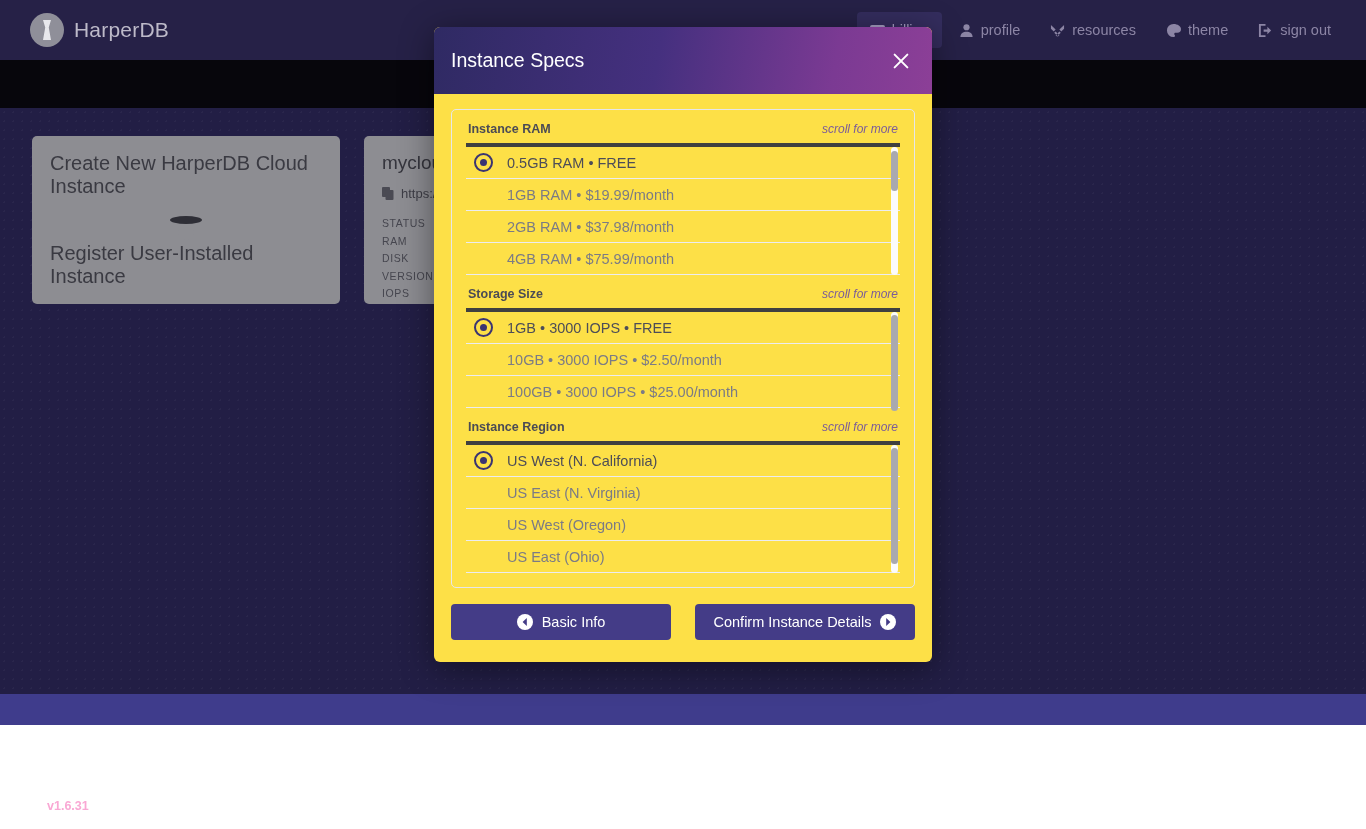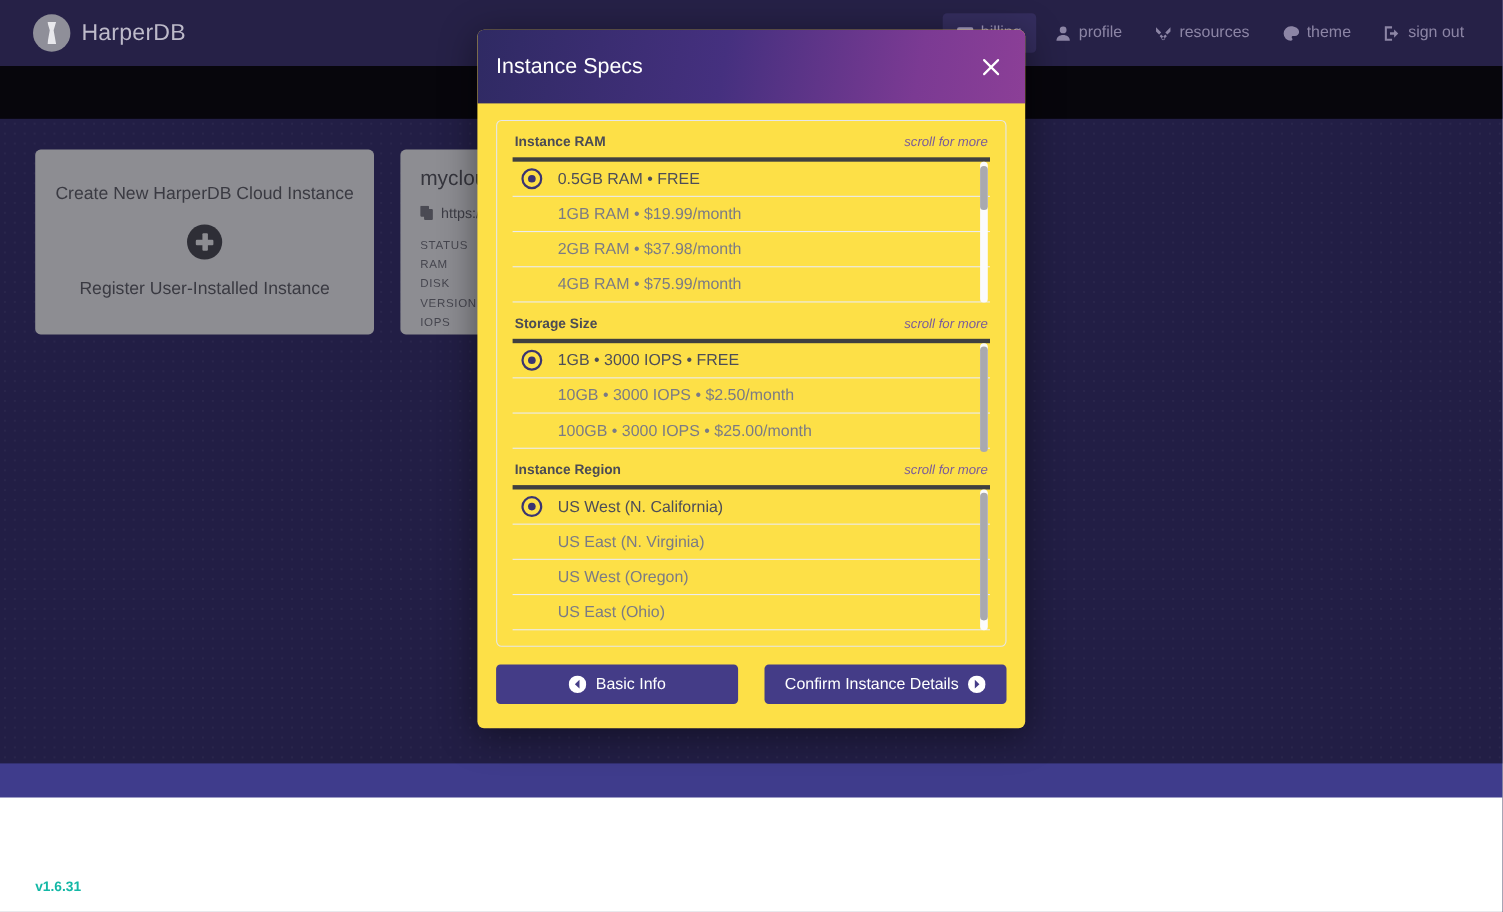--- a/index.html
+++ b/index.html
@@ -114,21 +114,21 @@
     border-radius: 5px;
     color: #3a3a42;
     padding: 16px 18px;
   }
   .card-create {
     display: flex;
     flex-direction: column;
     align-items: center;
     justify-content: center;
     gap: 18px;
-    font-size: 16px;
+    font-size: 20px;
   }
   .plus-circle {
     width: 32px; height: 32px;
     border-radius: 50%;
     background: #2e2e36;
     position: relative;
   }
   .plus-circle::before, .plus-circle::after {
     content: "";
     position: absolute;
@@ -141,22 +141,22 @@
   .card-instance .ci-title { font-size: 19px; color: #35353d; margin-bottom: 12px; }
   .card-instance .ci-url {
     display: flex; align-items: center; gap: 7px;
     font-size: 13px; color: #3d3d46; margin-bottom: 14px;
   }
   .copy-ico { width: 12px; height: 13px; fill: #4a4a53; }
   .ci-rows { font-size: 10.5px; letter-spacing: .6px; color: #46464f; line-height: 17.5px; }
 
   .version {
     position: absolute;
-    left: 32px; top: 799px;
-    color: #14b8a6;
+    left: 47px; top: 799px;
+    color: #f9a8d4;
     font-size: 12.5px;
     font-weight: bold;
   }
 
   
   .modal {
     position: absolute;
     left: 434px; top: 27px;
     width: 498px;
     background: #fde047;

